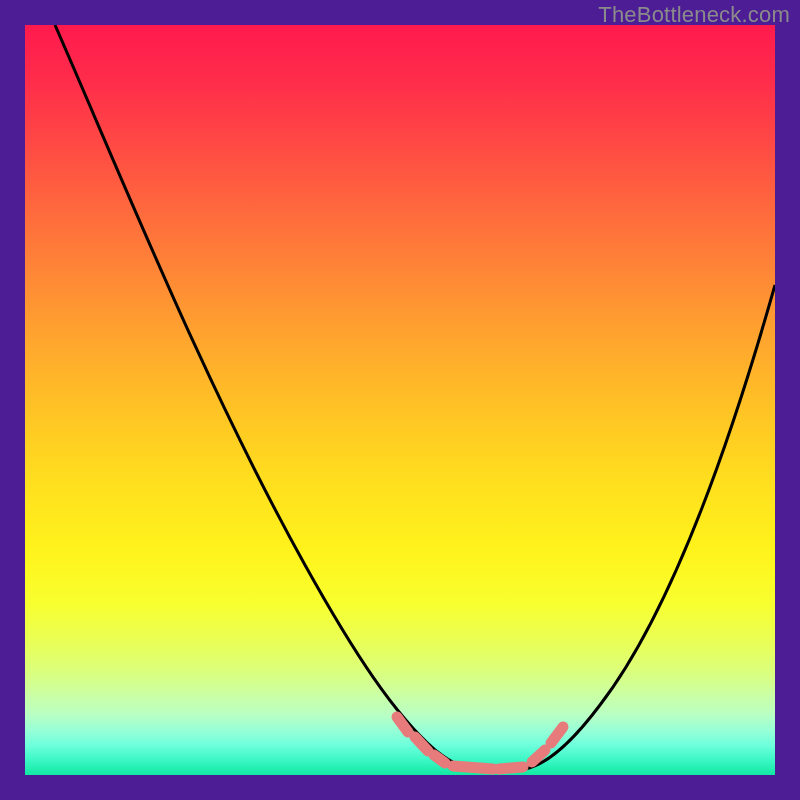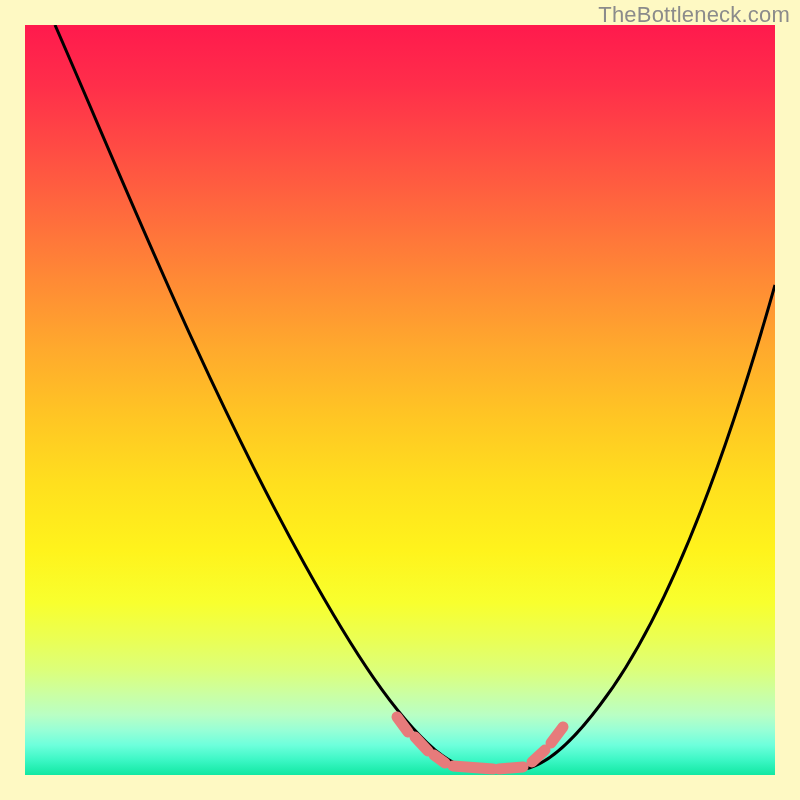--- a/index.html
+++ b/index.html
@@ -8,21 +8,21 @@
     width: 800px;
     height: 800px;
     background: #000;
     overflow: hidden;
     font-family: Arial, Helvetica, sans-serif;
   }
   .frame {
     position: relative;
     width: 800px;
     height: 800px;
-    background: #fef9c3;
+    background: #4c1d95;
   }
   .plot {
     position: absolute;
     left: 25px;
     top: 25px;
     width: 750px;
     height: 750px;
     overflow: hidden;
   }
   .gradient {

